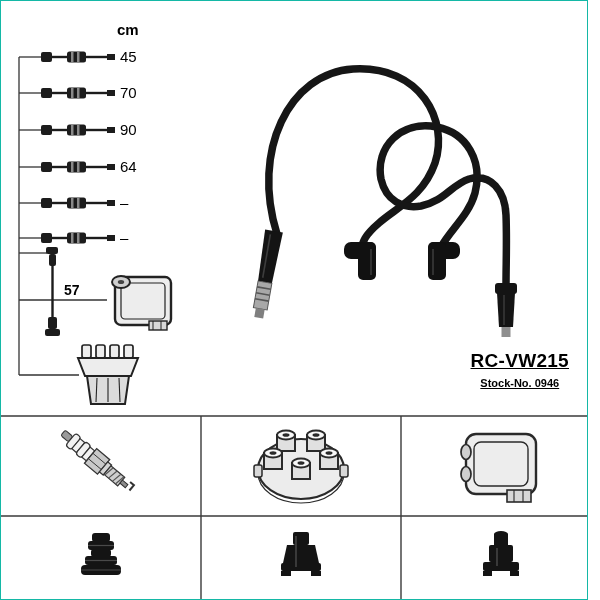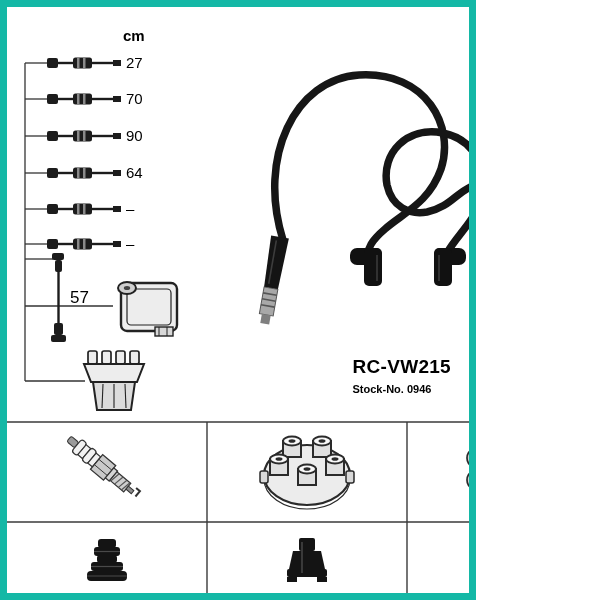--- a/index.html
+++ b/index.html
@@ -1,27 +1,27 @@
 <!DOCTYPE html>
 <html><head>
 <meta charset="utf-8">
 <style>
   html,body{margin:0;padding:0;background:#fff;}
   .frame{
-    position:relative;width:476px;height:600px;box-sizing:border-box;
-    background:#ffffff;border:7px solid #14b8a6;overflow:hidden;
+    position:relative;width:588px;height:600px;box-sizing:border-box;
+    background:#ffffff;border:1px solid #14b8a6;overflow:hidden;
     font-family:"Liberation Sans",sans-serif;color:#000;
   }
   .gfx{position:absolute;left:0;top:0;}
   .label{position:absolute;white-space:nowrap;}
   .unit{left:116px;top:20px;font-size:15px;font-weight:700;}
   .num{left:119px;font-size:15px;font-weight:500;}
   .v0{top:47px}.v1{top:83px}.v2{top:120px}.v3{top:157px}.v4{top:193px}.v5{top:228px}
-  .vert-num{left:63px;top:281px;font-size:17px;font-weight:400;}
-  .product{position:absolute;right:18px;top:349px;text-align:left;}
+  .vert-num{left:63px;top:281px;font-size:14px;font-weight:700;}
+  .product{position:absolute;right:18px;top:349px;text-align:center;text-decoration:underline;}
   .code{font-size:19px;font-weight:700;letter-spacing:.3px;}
   .stock{font-size:11px;font-weight:700;margin-top:5px;}
 </style>
 </head>
 <body>
 
 <div class="frame">
 
   <svg class="gfx" width="600" height="600" viewBox="0 0 600 600">
 
@@ -196,21 +196,21 @@
       <rect x="-7" y="-25" width="14" height="11" fill="#141414"></rect>
       <rect x="-12" y="-14" width="24" height="17" rx="2" fill="#141414"></rect>
       <rect x="-18" y="3" width="36" height="9" rx="2" fill="#141414"></rect>
       <rect x="-18" y="12" width="9" height="5" fill="#141414"></rect>
       <rect x="9" y="12" width="9" height="5" fill="#141414"></rect>
       <line x1="-4" y1="-11" x2="-4" y2="7" stroke="#4a4a4a" stroke-width="1.4"></line>
     </g>
   </svg>
 
   <div class="label unit">cm</div>
-  <div class="label num v0">27</div>
+  <div class="label num v0">45</div>
   <div class="label num v1">70</div>
   <div class="label num v2">90</div>
   <div class="label num v3">64</div>
   <div class="label num v4">–</div>
   <div class="label num v5">–</div>
   <div class="label vert-num">57</div>
 
   <div class="product">
     <div class="code">RC-VW215</div>
     <div class="stock">Stock-No. 0946</div>

